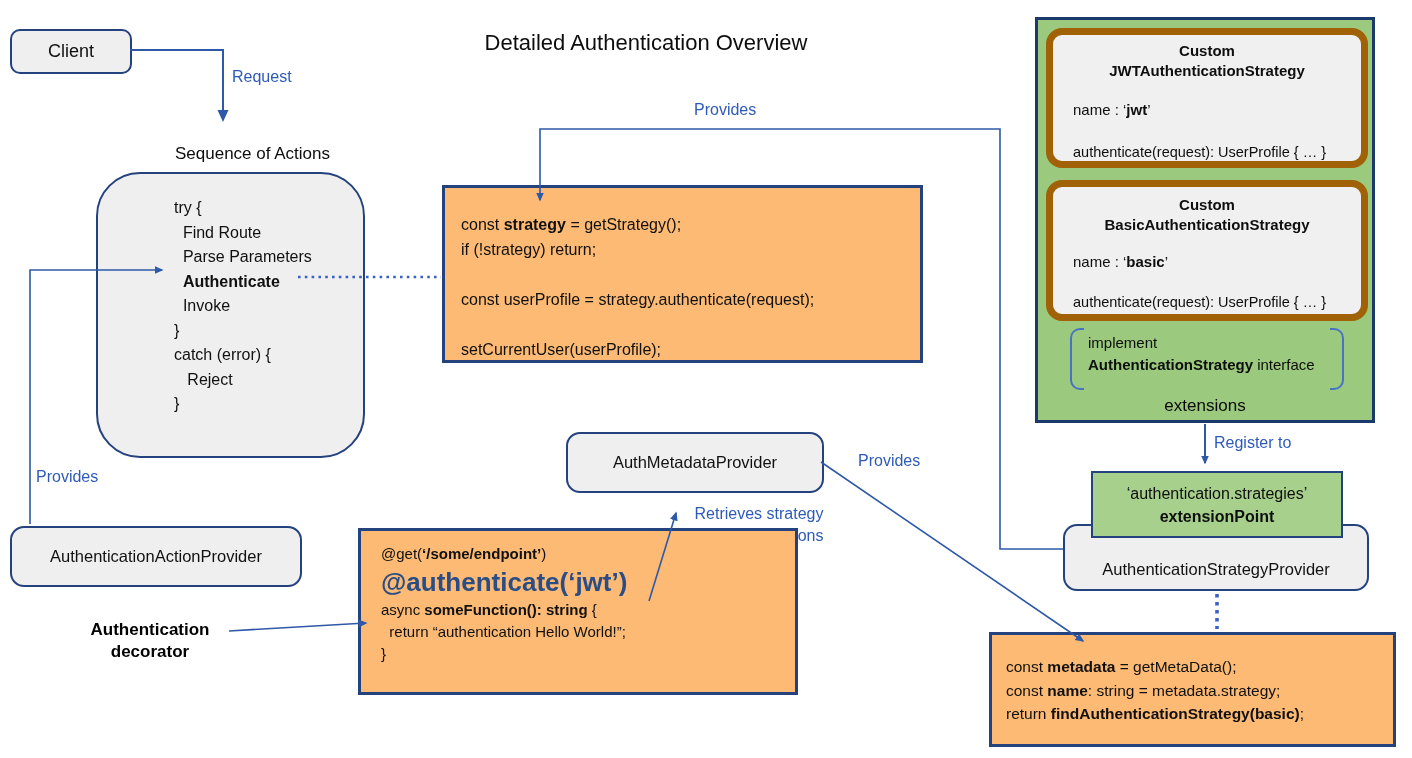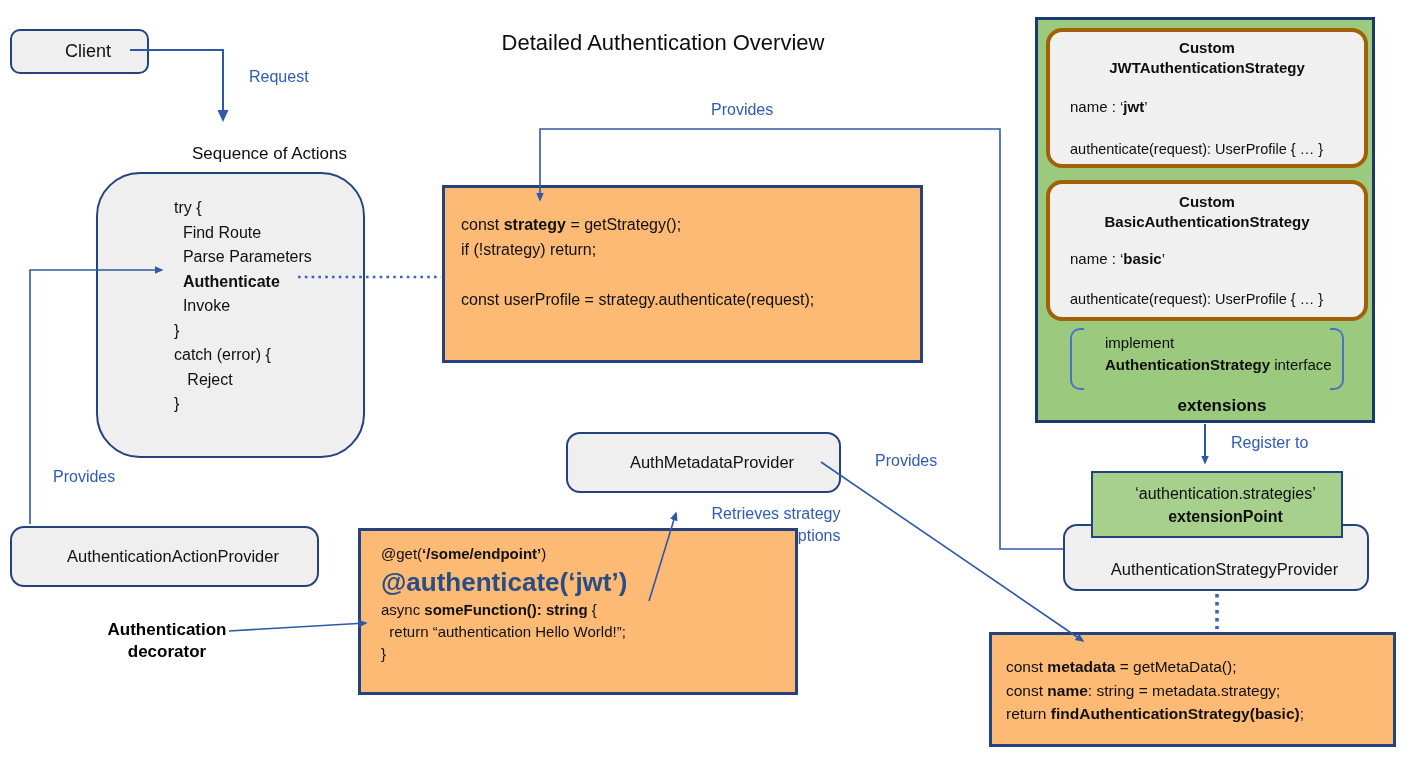--- a/index.html
+++ b/index.html
@@ -1,49 +1,49 @@
 <!DOCTYPE html>
 <html><head>
 <meta charset="utf-8">
 <style>
   html,body{margin:0;padding:0;background:#ffffff;}
   #stage{
     position:relative;width:1412px;height:758px;background:#ffffff;overflow:hidden;
     font-family:"Liberation Sans", sans-serif;color:#111;
   }
-  .abs{position:absolute;padding-left:17px;}
+  .abs{position:absolute;}
   .b{font-weight:bold;}
   
   .graybox{
     background:#efefef;border:2px solid #24437e;border-radius:14px;
     display:flex;align-items:center;justify-content:center;
     font-size:16.5px;color:#111;
   }
   .yellowbox{background:#fdba74;border:3px solid #24437e;}
   .codeline{white-space:pre;font-size:16px;line-height:25px;min-height:25px;color:#101010;}
   
   #title{font-size:22px;font-weight:normal;text-align:center;color:#0d0d0d;}
   
   .bluelabel{color:#2e5bb8;font-size:16px;white-space:nowrap;}
   
   #seq-box{background:#efefef;border:2.5px solid #24437e;border-radius:44px;}
   #seq-box .codeline{font-size:16px;line-height:24.5px;min-height:24.5px;}
   
   #ext-panel{background:#9bc97d;border:3px solid #1b3a6b;}
   .strategy-card{
-    position:absolute;background:#f0f0f0;border:4px solid #a16207;border-radius:16px;
+    position:absolute;background:#f0f0f0;border:7px solid #a16207;border-radius:16px;
     font-size:15px;color:#0e0e0e;
   }
   .card-title{text-align:center;font-weight:bold;line-height:20px;}
   .card-line{padding-left:20px;white-space:pre;}
   .bracket{position:absolute;width:12px;height:58px;border:2px solid #4a72c4;}
   .bracket.left{border-right:none;border-radius:10px 0 0 10px;}
   .bracket.right{border-left:none;border-radius:0 10px 10px 0;}
   #implement-text{font-size:15px;line-height:22px;color:#0e0e0e;}
-  #extensions-footer{text-align:center;font-size:17px;font-weight:bold;color:#0a0a0a;}
+  #extensions-footer{text-align:center;font-size:17px;font-weight:normal;color:#0a0a0a;}
   
   #extpoint-box{
     background:#a8d08d;border:2px solid #24437e;text-align:center;
     font-size:16px;line-height:23px;padding-top:9px;box-sizing:border-box;color:#0e0e0e;
   }
   
   #controller-label{font-size:19px;font-weight:bold;color:#0a0a0a;}
   #controller-box{padding:12px 0 0 20px;box-sizing:border-box;}
   #controller-box .small{font-size:15px;line-height:22px;white-space:pre;}
   #ctrl-auth{font-size:26px;font-weight:bold;color:#2a4d85;line-height:34px;white-space:pre;}
@@ -100,20 +100,21 @@
   </div>
 
   <div class="abs bluelabel" style="left:694px;top:101px;">Provides</div>
 
   <div class="abs yellowbox boxlayer" style="left:442px;top:185px;width:481px;height:178px;box-sizing:border-box;padding:24px 0 0 16px;">
     <div class="codeline"><span>const </span><span class="b">strategy</span><span> = getStrategy();</span></div>
     <div class="codeline"><span>if (!strategy) return;</span></div>
     <div class="codeline"></div>
     <div class="codeline"><span>const userProfile = strategy.authenticate(request);</span></div>
     <div class="codeline"></div>
+    <div class="codeline"><span>setCurrentUser(userProfile);</span></div>
   </div>
 
   <div id="ext-panel" class="abs boxlayer" style="left:1035px;top:17px;width:340px;height:406px;box-sizing:border-box;">
     <div class="strategy-card" style="left:8px;top:8px;width:322px;height:140px;box-sizing:border-box;padding-top:6px;">
       <div class="card-title">Custom</div>
       <div class="card-title">JWTAuthenticationStrategy</div>
       <div class="card-line" style="margin-top:20px;"><span>name : ‘</span><span class="b">jwt</span><span>’</span></div>
       <div class="card-line" style="margin-top:26px;font-size:14.5px;"><span>authenticate(request): UserProfile { … }</span></div>
     </div>
     <div class="strategy-card" style="left:8px;top:160px;width:322px;height:141px;box-sizing:border-box;padding-top:8px;">

